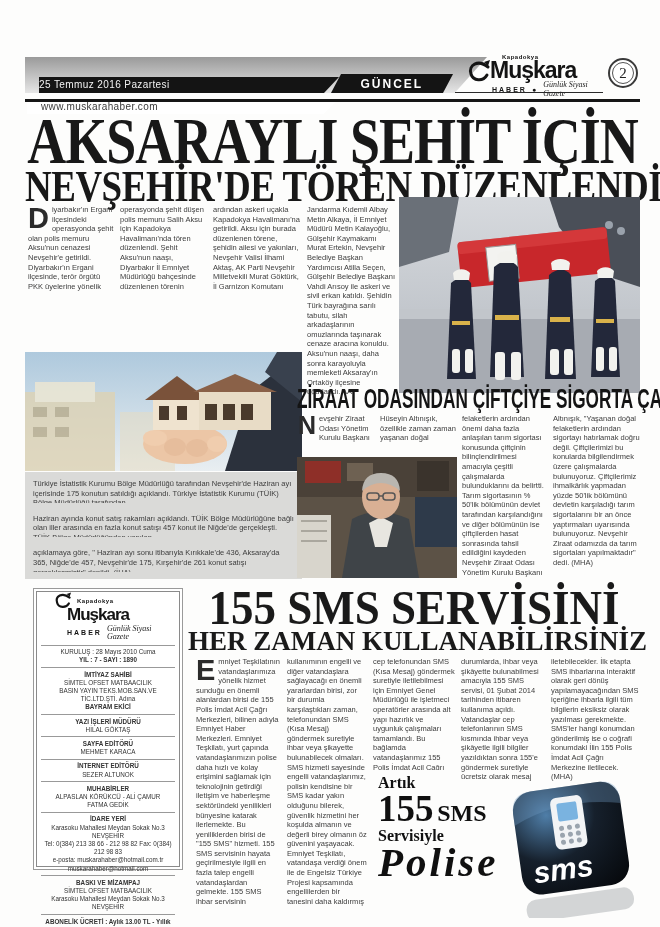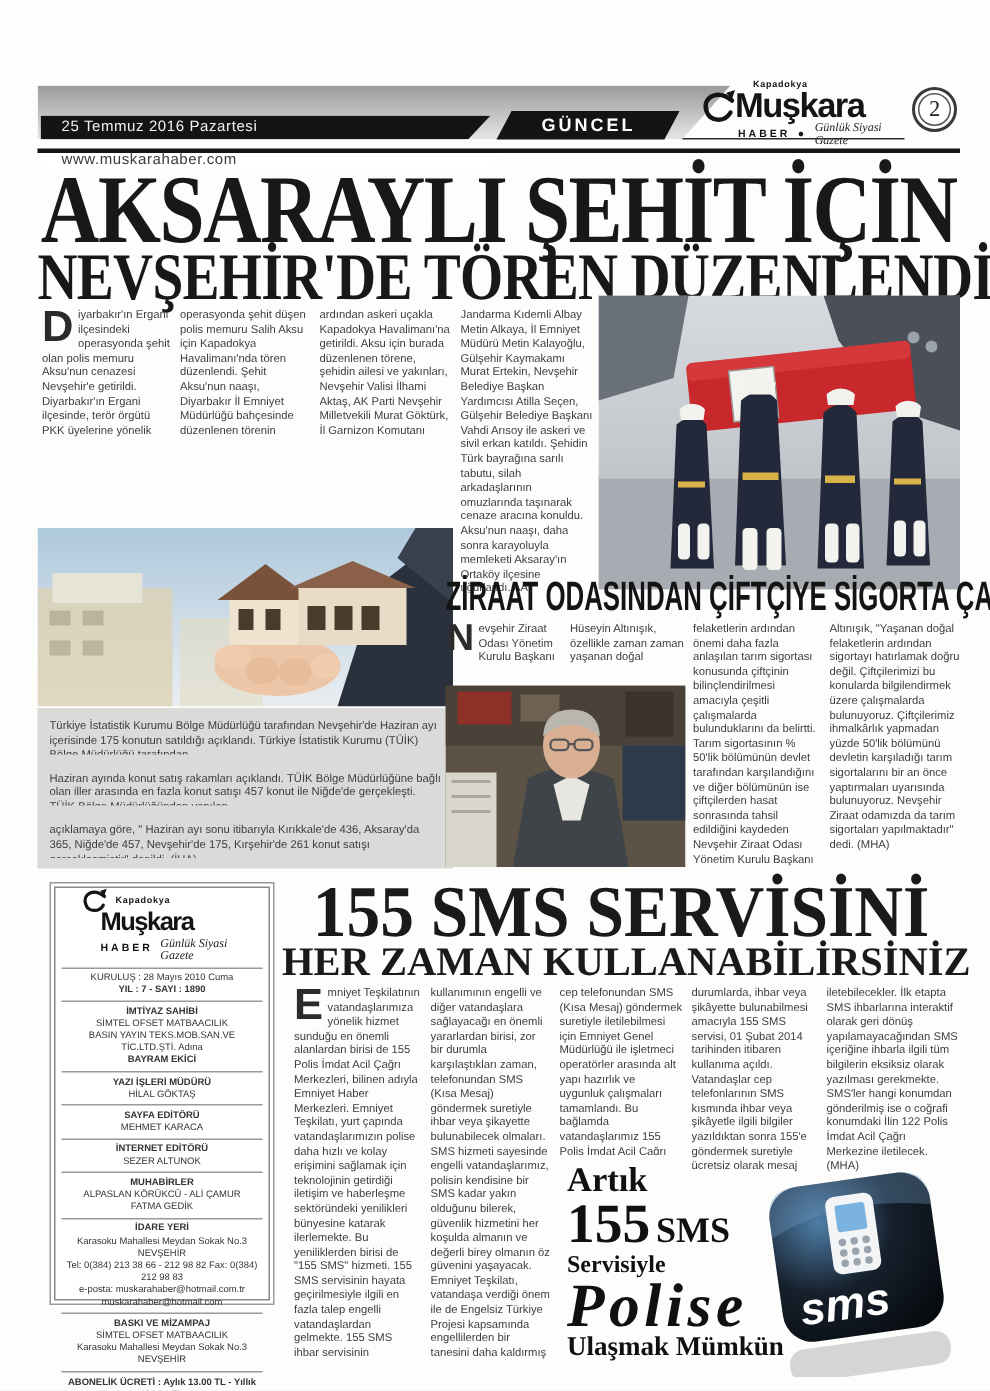--- a/index.html
+++ b/index.html
@@ -7,21 +7,21 @@
   body { font-family:"Liberation Sans", sans-serif; }
   #page {
     position:relative; width:660px; height:927px; margin:0 auto;
     background:#fdfdfc; overflow:hidden; color:#3c3c3c;
   }
   .abs { position:absolute; }
 
   
   .gray-band { background:linear-gradient(#9a9a9a, #e6e6e6); clip-path:polygon(0 0,100% 0,93% 100%,0 100%); }
   .url-strip { background:#fff; clip-path:polygon(0 0,100% 0,95% 100%,0 100%); font-size:10px; color:#3a3a3a; line-height:15px; padding-left:14px; letter-spacing:.4px;margin-top:40px; }
-  .date-strip { background:#141414; clip-path:polygon(0 0,100% 0,95% 100%,0 100%); font-size:10px; color:#f2f2f2; line-height:16px; padding-left:14px; letter-spacing:.4px; }
+  .date-strip { background:#141414; clip-path:polygon(0 0,100% 0,95% 100%,0 100%); font-size:10px; color:#f2f2f2; line-height:16px; letter-spacing:.4px;margin-left:12px; }
   .guncel { background:#141414; transform:skewX(-28deg); text-align:center; }
   .guncel span { display:inline-block; transform:skewX(28deg); color:#fff; font-weight:bold; font-size:12px; line-height:19px; letter-spacing:2px; }
   .main-rule { background:#161616; }
   .thin-rule { background:#2a2a2a; }
 
   .logo { text-align:left; color:#141414; }
   .logo .lg-top { font-size:6px; font-weight:bold; letter-spacing:.5px; margin-left:34px; }
   .logo .lg-name { font-size:23px; font-weight:bold; letter-spacing:-1px; line-height:20px; margin-left:22px; }
   .logo .lg-row { display:flex; gap:5px; align-items:center; margin-left:24px; }
   .logo .lg-haber { font-size:7px; font-weight:bold; letter-spacing:2px; }
@@ -61,21 +61,21 @@
   .mast-sec { border-top:1px solid #999; padding:2.5px 0; }
   .mast-sec:first-of-type { border-top:none; }
   .mast-title { font-weight:bold; }
   .mast-logo { padding:2px 0 3px; }
   .mast-logo .lg-name { font-size:17px; margin-left:26px; }
   .mast-logo .lg-top { margin-left:36px; }
   .mast-logo .lg-row { margin-left:26px; }
 
   
   .promo { font-family:"Liberation Serif", serif; font-weight:bold; color:#101010; text-align:left; }
-  .promo .p1 { font-size:23px; }
+  .promo .p1 { font-size:16px; }
   .promo .p2 { font-size:15px; }
   .promo .p2 .big { font-size:37px; line-height:34px;font-family:Liberation Serif, serif; }
   .promo .p2 .med { font-size:24px; }
   .promo .p3 { font-size:16px; }
   .promo .p4 { font-size:41px; letter-spacing:3px; line-height:34px;font-style:italic; }
   .promo .p5 { font-size:18px; }
 </style>
 </head>
 <body>
 
@@ -311,28 +311,27 @@
 
   <div class="abs a4-hl1" style="left:188px; top:580px; width:452px;">155 SMS SERVİSİNİ</div>
   <div class="abs a4-hl2" style="left:188px; top:626px; width:452px;">HER ZAMAN KULLANABİLİRSİNİZ</div>
 
   <div class="abs col" style="left:196px; top:657px; width:84px; height:250px;">
     <span class="dropcap">E</span><span>mniyet Teşkilatının vatandaşlarımıza yönelik hizmet sunduğu en önemli alanlardan birisi de 155 Polis İmdat Acil Çağrı Merkezleri, bilinen adıyla Emniyet Haber Merkezleri. Emniyet Teşkilatı, yurt çapında vatandaşlarımızın polise daha hızlı ve kolay erişimini sağlamak için teknolojinin getirdiği iletişim ve haberleşme sektöründeki yenilikleri bünyesine katarak ilerlemekte. Bu yeniliklerden birisi de "155 SMS" hizmeti. 155 SMS servisinin hayata geçirilmesiyle ilgili en fazla talep engelli vatandaşlardan gelmekte. 155 SMS ihbar servisinin</span>
   </div>
   <div class="abs col" style="left:287px; top:657px; width:80px; height:250px;">kullanımının engelli ve diğer vatandaşlara sağlayacağı en önemli yararlardan birisi, zor bir durumla karşılaştıkları zaman, telefonundan SMS (Kısa Mesaj) göndermek suretiyle ihbar veya şikayette bulunabilecek olmaları. SMS hizmeti sayesinde engelli vatandaşlarımız, polisin kendisine bir SMS kadar yakın olduğunu bilerek, güvenlik hizmetini her koşulda almanın ve değerli birey olmanın öz güvenini yaşayacak. Emniyet Teşkilatı, vatandaşa verdiği önem ile de Engelsiz Türkiye Projesi kapsamında engellilerden bir tanesini daha kaldırmış olacak. Bu kapsamda acil durum, ihbar veya şikâyetlerin</div>
   <div class="abs col" style="left:373px; top:657px; width:82px; height:113px;">cep telefonundan SMS (Kısa Mesaj) göndermek suretiyle iletilebilmesi için Emniyet Genel Müdürlüğü ile işletmeci operatörler arasında alt yapı hazırlık ve uygunluk çalışmaları tamamlandı. Bu bağlamda vatandaşlarımız 155 Polis İmdat Acil Çağrı kısa numarasını kullanmak suretiyle cep telefonundan acil</div>
   <div class="abs col" style="left:461px; top:657px; width:84px; height:140px;">durumlarda, ihbar veya şikâyette bulunabilmesi amacıyla 155 SMS servisi, 01 Şubat 2014 tarihinden itibaren kullanıma açıldı. Vatandaşlar cep telefonlarının SMS kısmında ihbar veya şikâyetle ilgili bilgiler yazıldıktan sonra 155'e göndermek suretiyle ücretsiz olarak mesaj</div>
-  <div class="abs col" style="left:551px; top:657px; width:88px; height:132px;">iletebilecekler. İlk etapta SMS ihbarlarına interaktif olarak geri dönüş yapılamayacağından SMS içeriğine ihbarla ilgili tüm bilgilerin eksiksiz olarak yazılması gerekmekte. SMS'ler hangi konumdan gönderilmiş ise o coğrafi konumdaki İlin 122 Polis İmdat Acil Çağrı Merkezine iletilecek. (MHA)</div>
+  <div class="abs col" style="left:551px; top:657px; width:88px; height:132px;">iletebilecekler. İlk etapta SMS ihbarlarına interaktif olarak geri dönüş yapılamayacağından SMS içeriğine ihbarla ilgili tüm bilgilerin eksiksiz olarak yazılması gerekmekte. SMS'ler hangi konumdan gönderilmiş ise o coğrafi konumdaki İlin 155 Polis İmdat Acil Çağrı Merkezine iletilecek. (MHA)</div>
 
   <div class="abs promo" style="left:378px; top:774px; width:160px;">
     <div class="p1">Artık</div>
     <div class="p2"><span class="big">155</span> <span class="med">SMS</span></div>
     <div class="p3">Servisiyle</div>
     <div class="p4">Polise</div>
-    <div class="p5">Ulaşmak Mümkün</div>
   </div>
 
   <div class="abs" style="left:505px; top:778px; width:135px; height:140px;">
     <svg class="photo" width="135" height="140" viewBox="0 0 135 140">
       <defs>
         <radialGradient id="gloss" cx=".3" cy=".25" r="1">
           <stop offset="0" stop-color="#4f7ea8"></stop>
             <stop offset=".45" stop-color="#16202c"></stop>
             <stop offset="1" stop-color="#05070a"></stop>
         </radialGradient>

